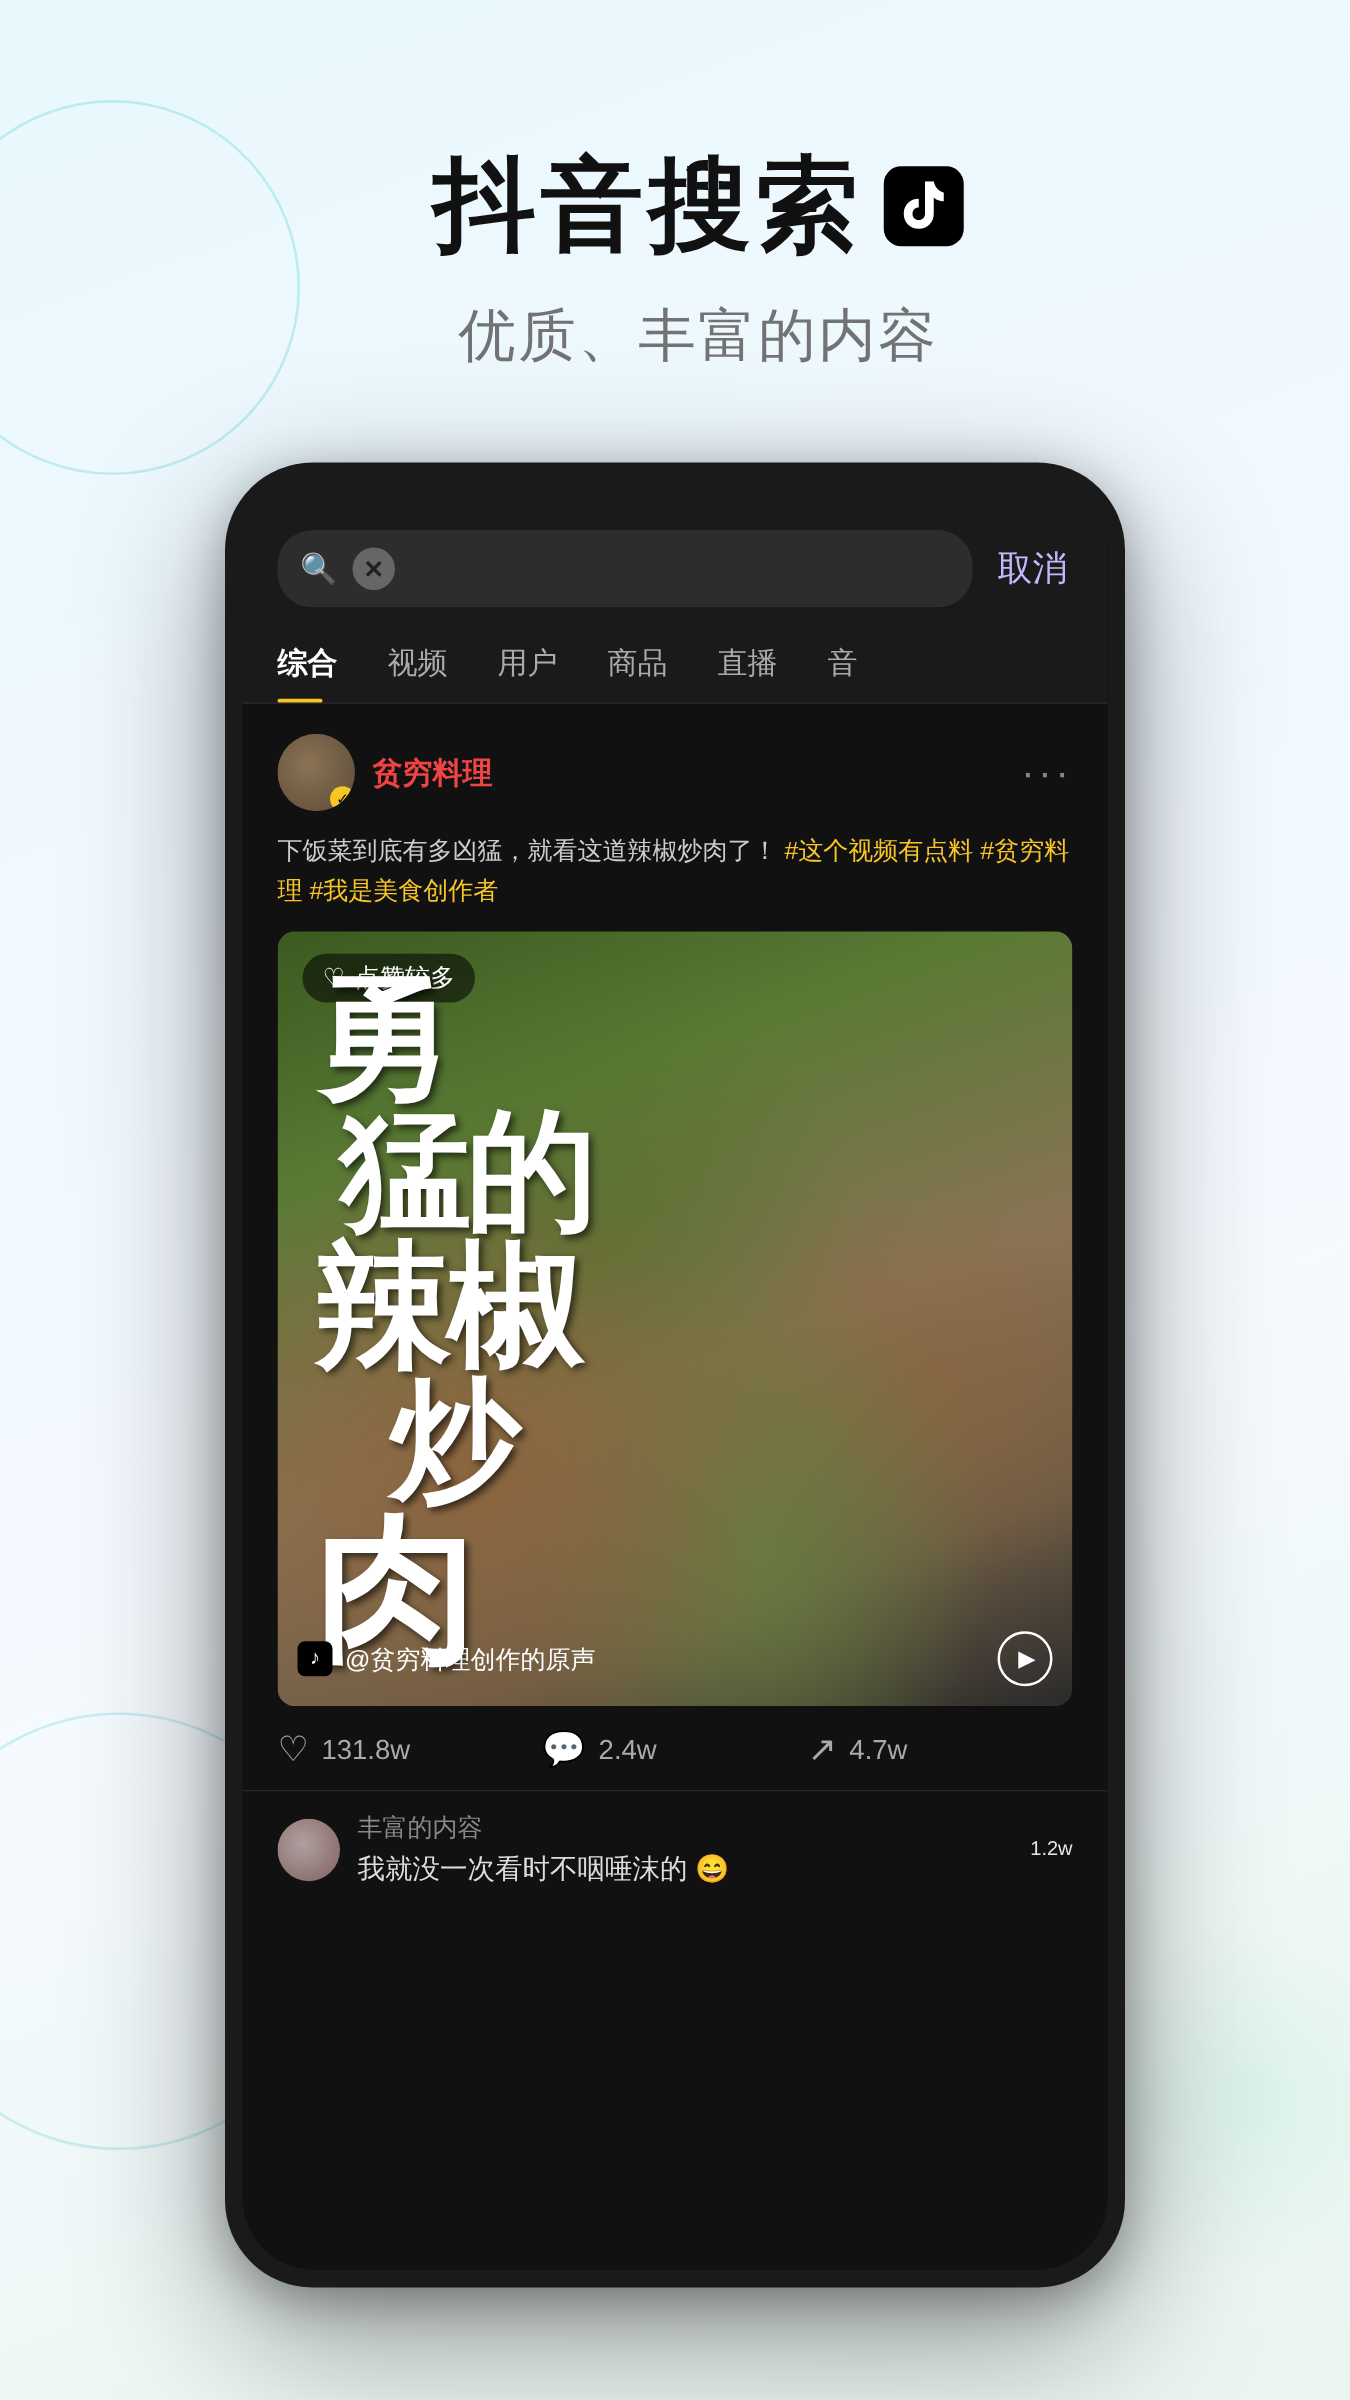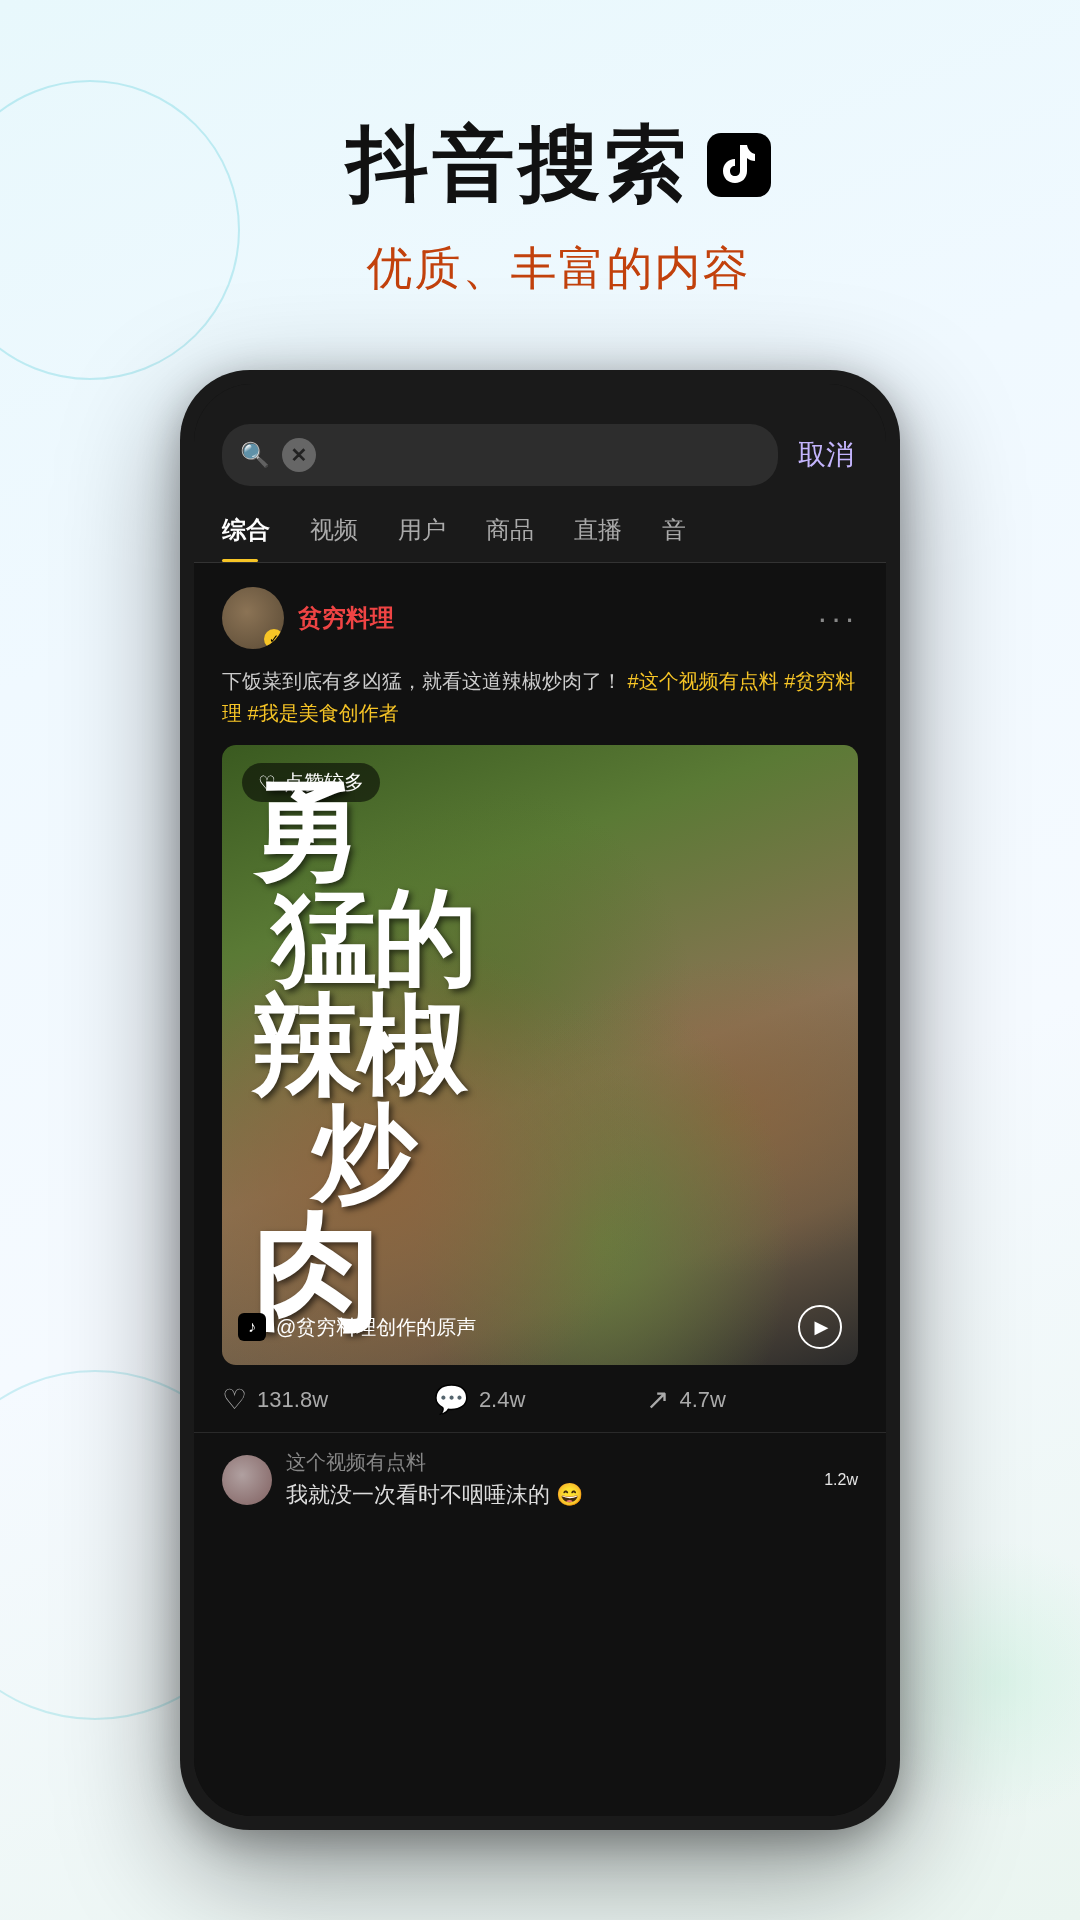--- a/index.html
+++ b/index.html
@@ -71,21 +71,21 @@
       width: 64px;
       height: 64px;
       background: #000;
       border-radius: 14px;
       margin-left: 8px;
       flex-shrink: 0;
     }
 
     .hero-subtitle {
       font-size: 46px;
-      color: #c2410c;
+      color: #737373;
       margin-top: 18px;
       letter-spacing: 2px;
       font-weight: 400;
     }
 
     
     .phone-container {
       position: absolute;
       top: 370px;
       left: 50%;
@@ -572,21 +572,21 @@
           </div>
 
         </div>
 
         <div class="comment-section">
           <div class="comment-row">
             <div class="comment-avatar">
               <div class="comment-avatar-inner"></div>
             </div>
             <div class="comment-text-block">
-              <div class="comment-username">这个视频有点料</div>
+              <div class="comment-username">丰富的内容</div>
               <div class="comment-content">我就没一次看时不咽唾沫的 😄</div>
             </div>
             <div class="comment-likes">1.2w</div>
           </div>
         </div>
       </div>
 
     </div>
   </div>
 </div>

